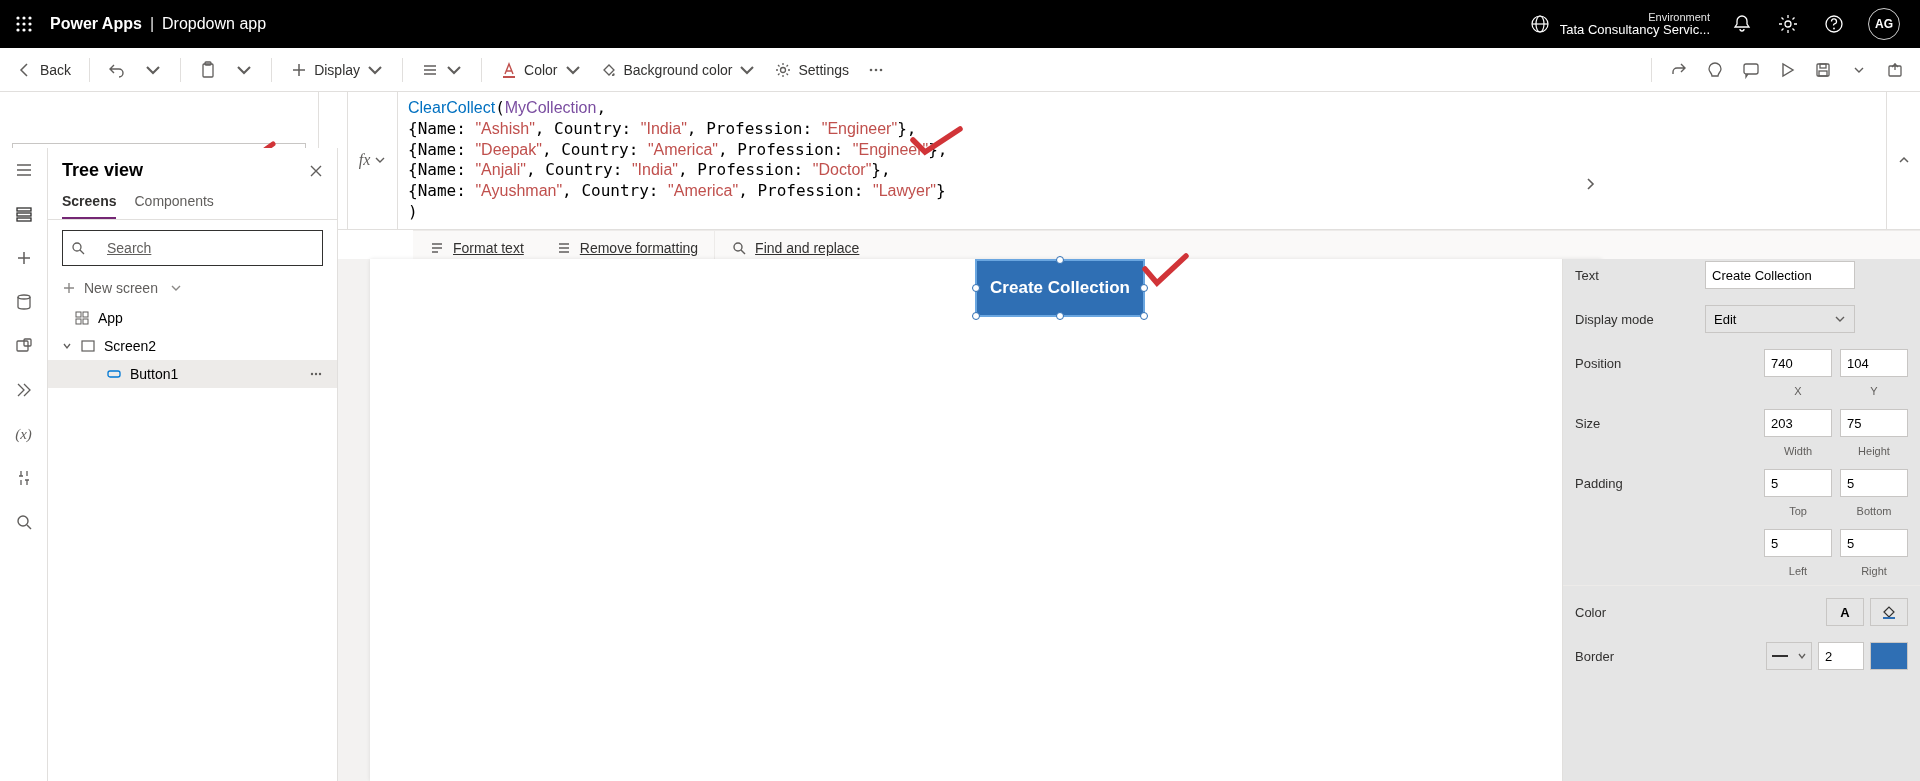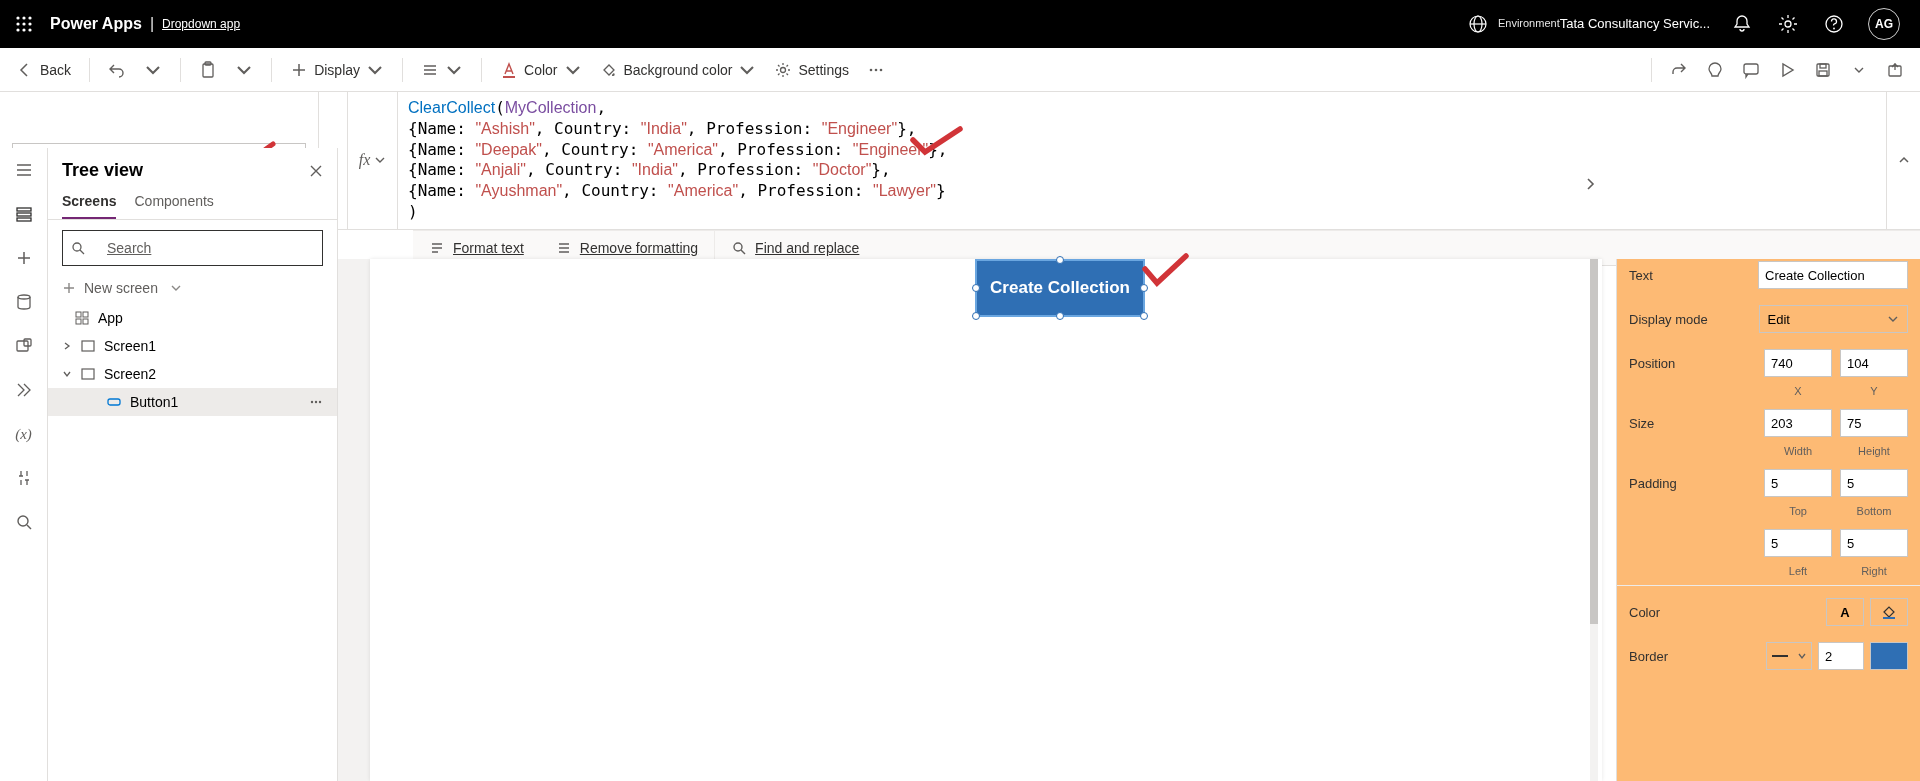--- a/index.html
+++ b/index.html
@@ -4,25 +4,25 @@
 <style>
 * { box-sizing: border-box; margin: 0; padding: 0; font-family: "Segoe UI", Arial, sans-serif; }
 body { width: 1920px; height: 781px; overflow: hidden; background: #fff; position: relative; }
 
 
 .header { background: #000000; height: 48px; display: flex; align-items: center; color: #fff; padding: 0 8px; }
 .waffle { width: 32px; height: 32px; display: flex; align-items: center; justify-content: center; cursor: pointer; }
 .waffle svg { fill: #fff; }
 .app-title { font-size: 16px; font-weight: 600; margin-left: 10px; }
 .app-sep { margin: 0 8px; opacity: .9; }
-.app-sub { font-size: 12px; text-decoration: underline; }
+.app-sub { font-size: 16px; }
 .header-spacer { flex: 1; }
 .env { display: flex; align-items: center; gap: 10px; margin-right: 20px; }
 .env-globe { width: 20px; height: 20px; }
-.env-text { display: flex; line-height: 1.1; }
+.env-text { display: flex; flex-direction: column; line-height: 1.1; text-align: right; }
 .env-label { font-size: 11px; opacity: .9; }
 .env-name { font-size: 13px; max-width: 170px; white-space: nowrap; overflow: hidden; text-overflow: ellipsis; }
 .hdr-icons { display: flex; gap: 22px; align-items: center; margin-right: 12px; }
 .hdr-icons .hbtn { width: 24px; height: 24px; display: flex; align-items: center; justify-content: center; cursor: pointer; }
 .avatar { width: 32px; height: 32px; border-radius: 50%; border: 1.5px solid rgba(255,255,255,.8); display: flex; align-items: center; justify-content: center; font-size: 12px; font-weight: 600; }
 
 
 .cmdbar { height: 44px; border-bottom: 1px solid #e1dfdd; display: flex; align-items: center; padding: 0 10px; gap: 6px; color: #323130; }
 .cmdbar .sep { width: 1px; height: 24px; background: #e1dfdd; margin: 0 6px; }
 .cmd { display: flex; align-items: center; gap: 6px; padding: 4px 6px; cursor: pointer; font-size: 14px; }
@@ -79,21 +79,21 @@
 .sel-button { position: absolute; left: 605px; top: 0px; width: 170px; height: 58px; background: #2f6fb4; color: #fff; display: flex; align-items: center; justify-content: center; font-weight: 700; font-size: 17px; border: 2px solid #6aa6e0; }
 .sel-handle { width: 8px; height: 8px; background: #fff; border: 1px solid #2f6fb4; position: absolute; border-radius: 50%; }
 .canvas-scrollbar { position: absolute; right: 322px; top: 259px; bottom: 0; width: 8px; background: #f3f2f1; }
 .canvas-scrollbar .thumb { position: absolute; top: 0; width: 100%; height: 70%; background: #c8c6c4; }
 .canvas-check { position: absolute; left: 770px; top: -8px; }
 
 
 .canvas-right-chev { position: absolute; right: 0px; top: -90px; width: 24px; height: 30px; display: flex; align-items: center; justify-content: center; color: #605e5c; }
 
 
-.props { position: absolute; right: 0; top: 259px; bottom: 0; width: 304px; border-left: 1px solid #e1dfdd; background: #fdba74; font-size: 13px; overflow: hidden; }
+.props { position: absolute; right: 0; top: 259px; bottom: 0; width: 358px; border-left: 1px solid #e1dfdd; background: #e5e5e5; font-size: 13px; overflow: hidden; }
 .prow { display: flex; align-items: center; padding: 8px 12px; gap: 10px; }
 .prow .plabel { width: 120px; color: #323130; }
 .prow input[type=text] { border: 1px solid #c8c6c4; height: 28px; padding: 0 6px; font-size: 13px; }
 .prow .pselect { border: 1px solid #c8c6c4; height: 28px; width: 150px; display: flex; align-items: center; justify-content: space-between; padding: 0 8px; }
 .prow .twoinput { display: flex; gap: 8px; }
 .prow .twoinput input { width: 68px; }
 .sublabels { display: flex; gap: 8px; padding: 0 12px 4px; justify-content: flex-end; }
 .sublabels span { width: 68px; text-align: center; font-size: 11px; color: #605e5c; }
 .toggle { width: 40px; height: 20px; background: #742774; border-radius: 10px; position: relative; }
 .toggle::after { content: ""; position: absolute; right: 2px; top: 2px; width: 16px; height: 16px; background: #fff; border-radius: 50%; }
@@ -431,29 +431,20 @@
       <svg width="16" height="16" viewBox="0 0 16 16">
           <rect x="2" y="2" width="5" height="5" fill="none" stroke="#605e5c"></rect>
           <rect x="9" y="2" width="5" height="5" fill="none" stroke="#605e5c"></rect>
           <rect x="2" y="9" width="5" height="5" fill="none" stroke="#605e5c"></rect>
           <rect x="9" y="9" width="5" height="5" fill="none" stroke="#605e5c"></rect>
         </svg>
       <span>App</span>
     </div>
     <div class="titem" style="padding-left:14px">
       <svg width="10" height="10" viewBox="0 0 10 10">
-          <path d="M3 2l4 3-4 3" fill="none" stroke="#605e5c" stroke-width="1.3"></path>
-        </svg>
-      <svg width="16" height="16" viewBox="0 0 16 16">
-          <rect x="2" y="3" width="12" height="10" fill="none" stroke="#605e5c" stroke-width="1.2"></rect>
-        </svg>
-      <span>Screen1</span>
-    </div>
-    <div class="titem" style="padding-left:14px">
-      <svg width="10" height="10" viewBox="0 0 10 10">
           <path d="M2 3l3 4 3-4" fill="none" stroke="#605e5c" stroke-width="1.3"></path>
         </svg>
       <svg width="16" height="16" viewBox="0 0 16 16">
           <rect x="2" y="3" width="12" height="10" fill="none" stroke="#605e5c" stroke-width="1.2"></rect>
         </svg>
       <span>Screen2</span>
     </div>
     <div class="titem indent2 selected">
       <svg width="16" height="16" viewBox="0 0 16 16">
           <rect x="2" y="5" width="12" height="6" rx="2" fill="none" stroke="#0078d4" stroke-width="1.3"></rect>

